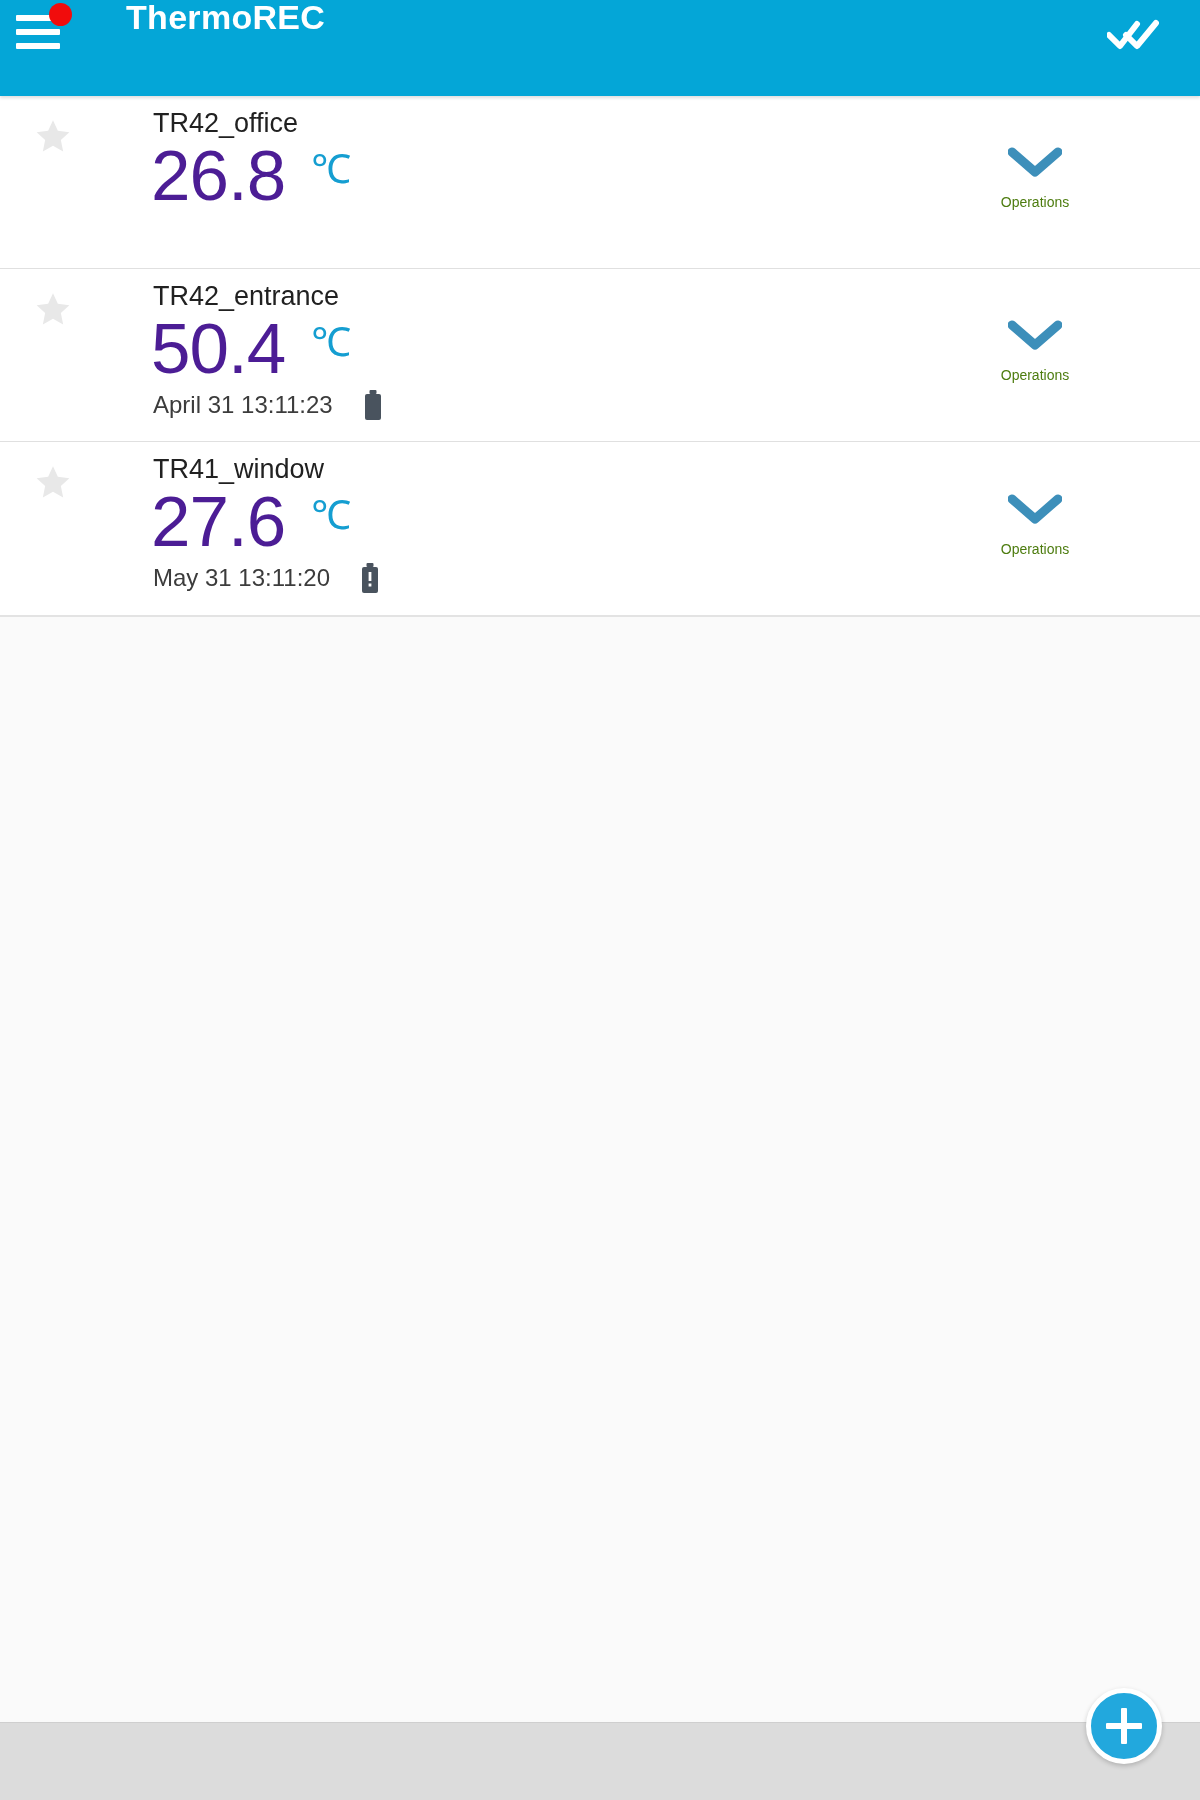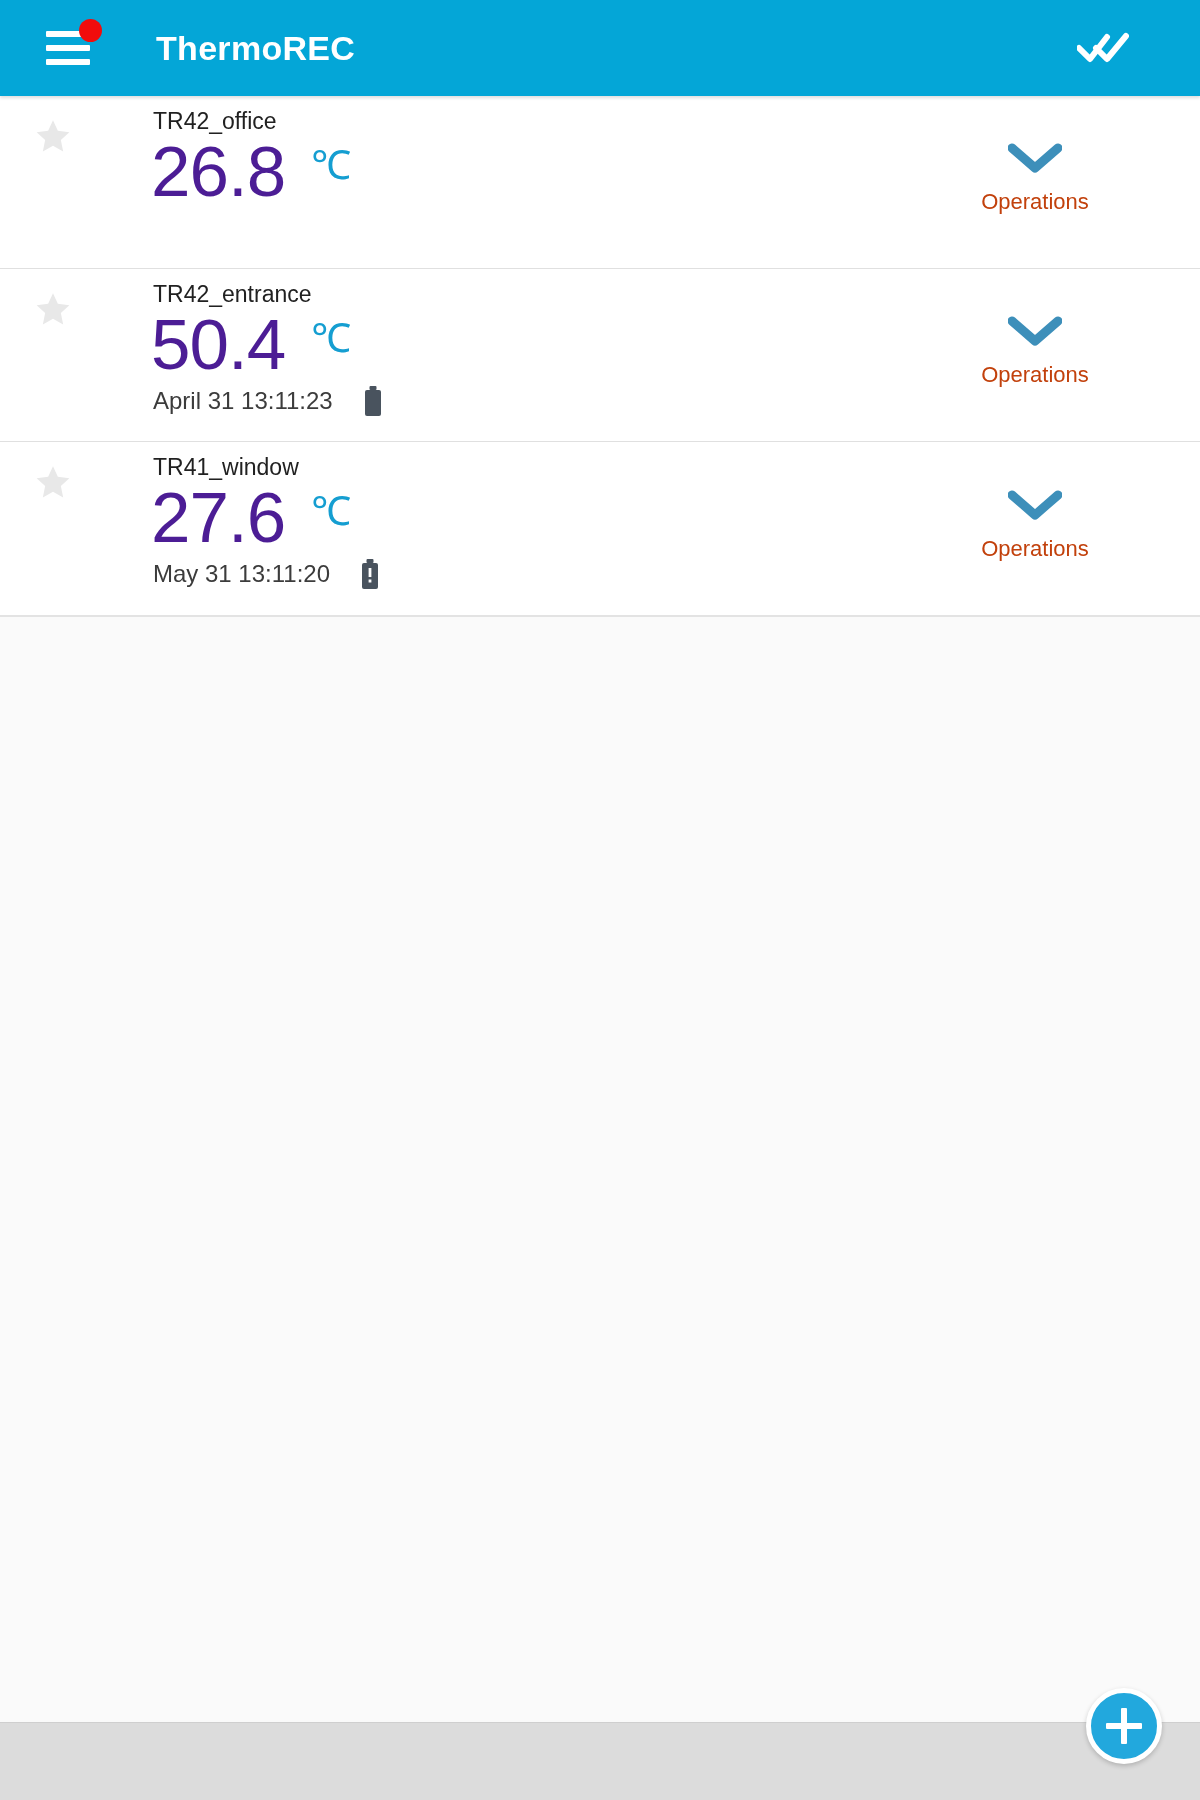--- a/index.html
+++ b/index.html
@@ -20,22 +20,22 @@
     display: flex;
     flex-direction: column;
   }
 
   
   .appbar {
     position: relative;
     height: 96px;
     background: #04a6d7;
     display: flex;
-    align-items: center;
-    padding: 0 46px;
+    align-items: flex-start;
+    padding: 0 16px;
     flex: 0 0 auto;
     box-shadow: 0 2px 3px rgba(0,0,0,0.13);
     z-index: 5;
   }
 
   .menu-btn {
     position: relative;
     width: 64px;
     height: 64px;
     display: flex;
@@ -110,21 +110,21 @@
     cursor: pointer;
   }
 
   .row-main {
     flex: 1 1 auto;
     position: relative;
     padding-top: 14px;
   }
 
   .row-name {
-    font-size: 23px;
+    font-size: 27px;
     color: #212121;
     line-height: 1;
     margin-left: 48px;
     margin-bottom: 2px;
     white-space: nowrap;
   }
 
   .row-temp-line {
     display: flex;
     align-items: flex-start;
@@ -175,22 +175,22 @@
     flex-direction: column;
     align-items: center;
     justify-content: center;
     padding-bottom: 8px;
     cursor: pointer;
   }
 
   .ops-chevron { margin-bottom: 14px; }
 
   .ops-label {
-    font-size: 22px;
-    color: #c2410c;
+    font-size: 14px;
+    color: #4d7c0f;
     line-height: 1;
   }
 
   
   .body-filler {
     flex: 1 1 auto;
     background: #fafafa;
   }
 
   

